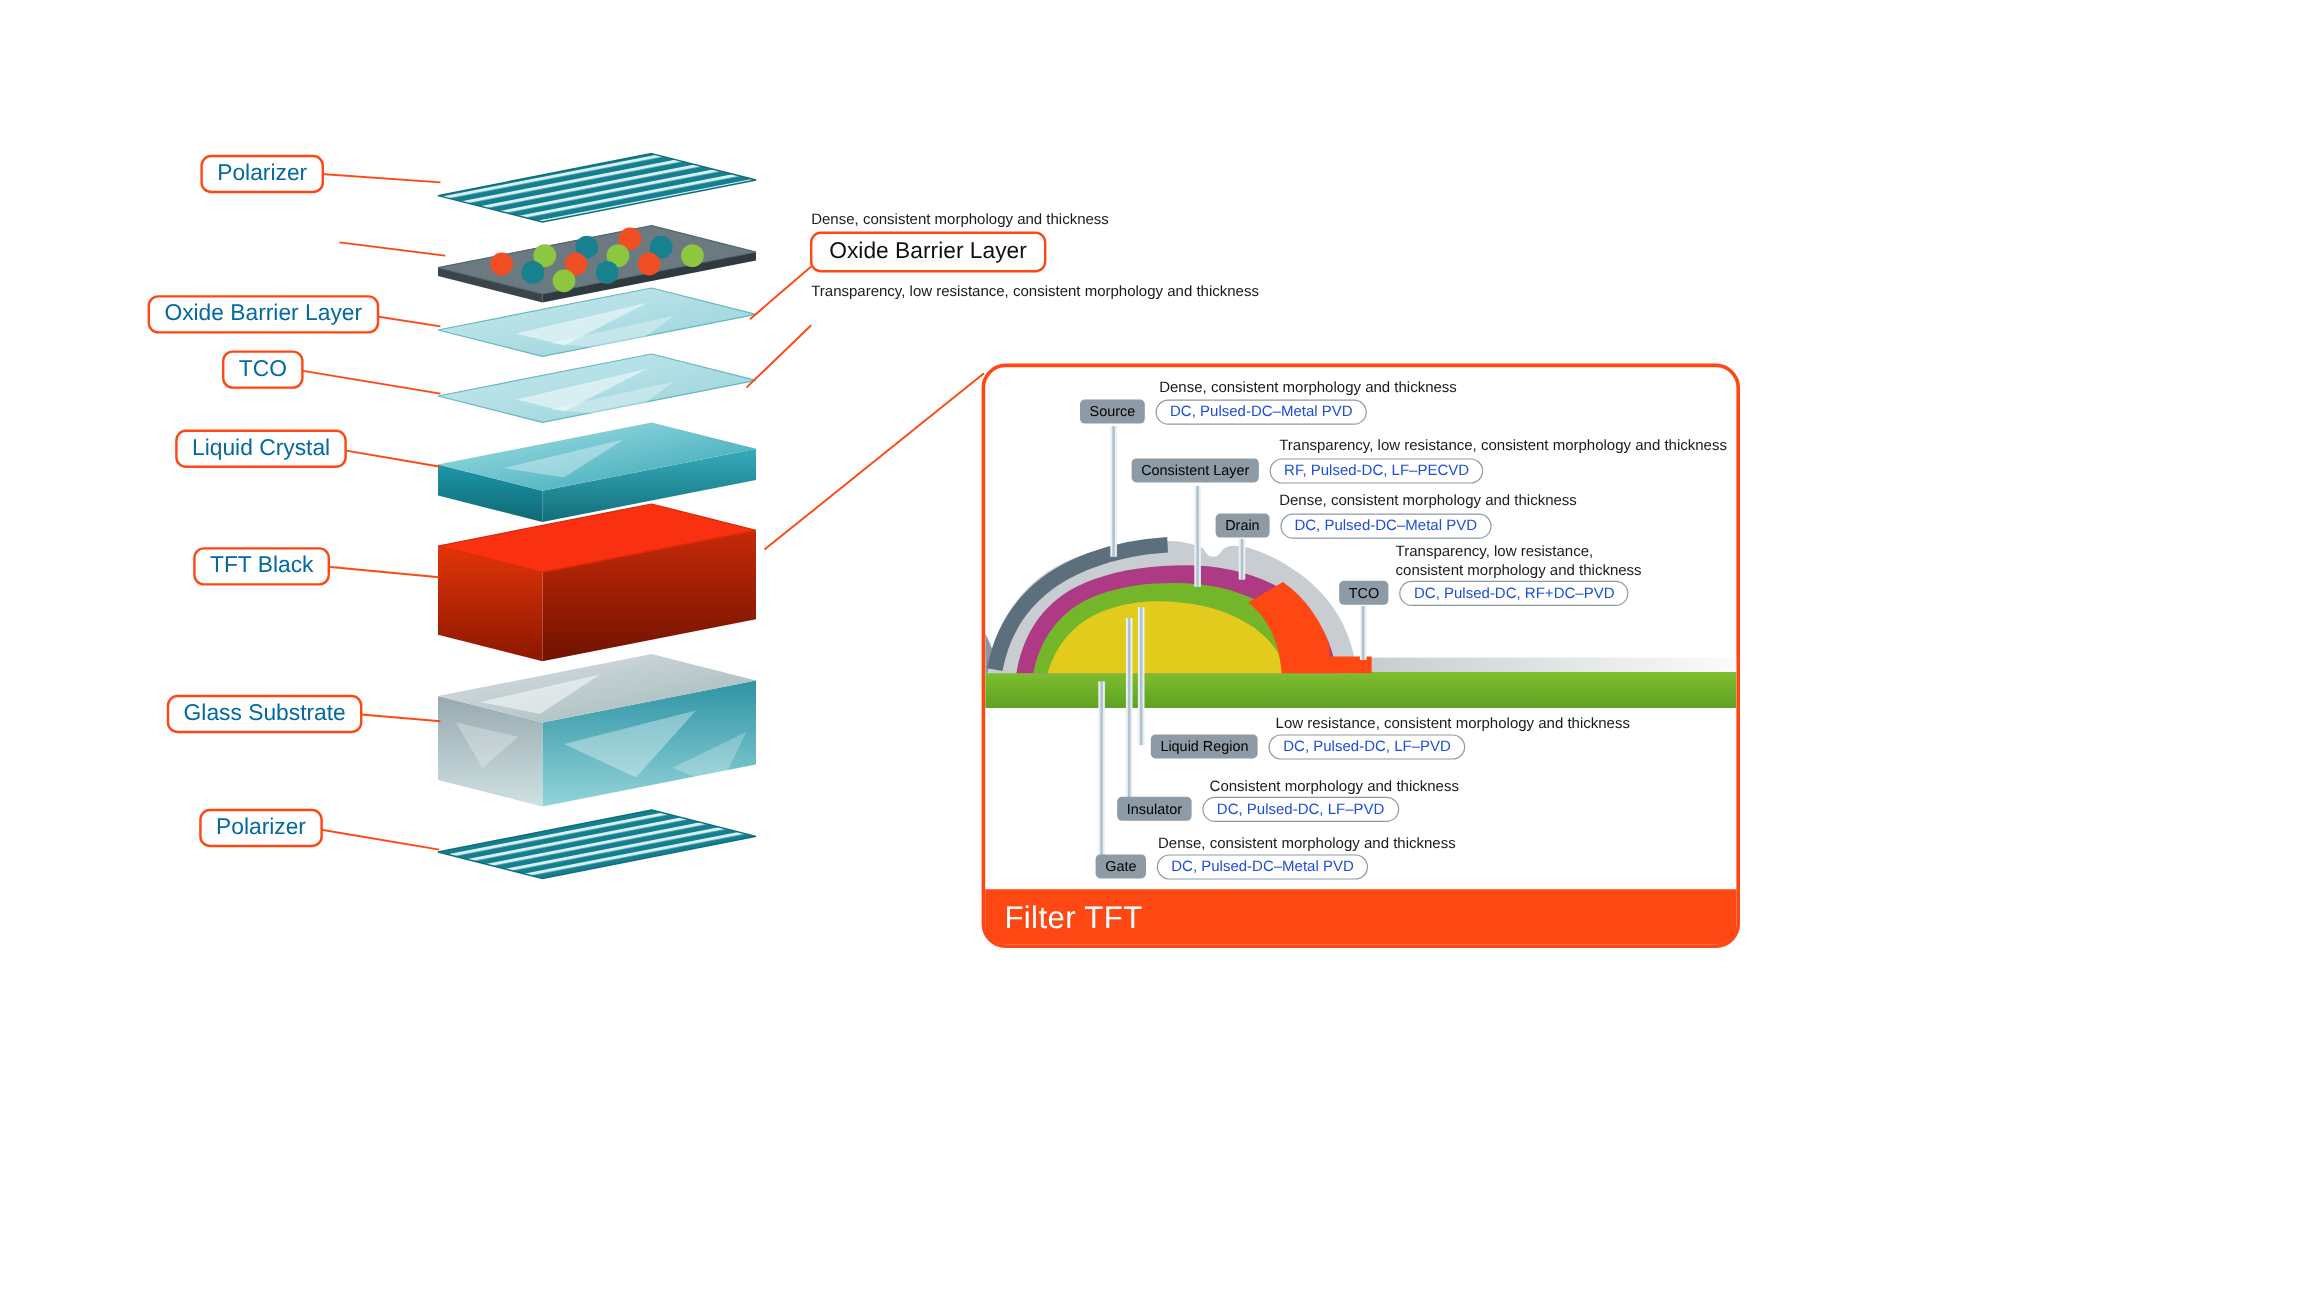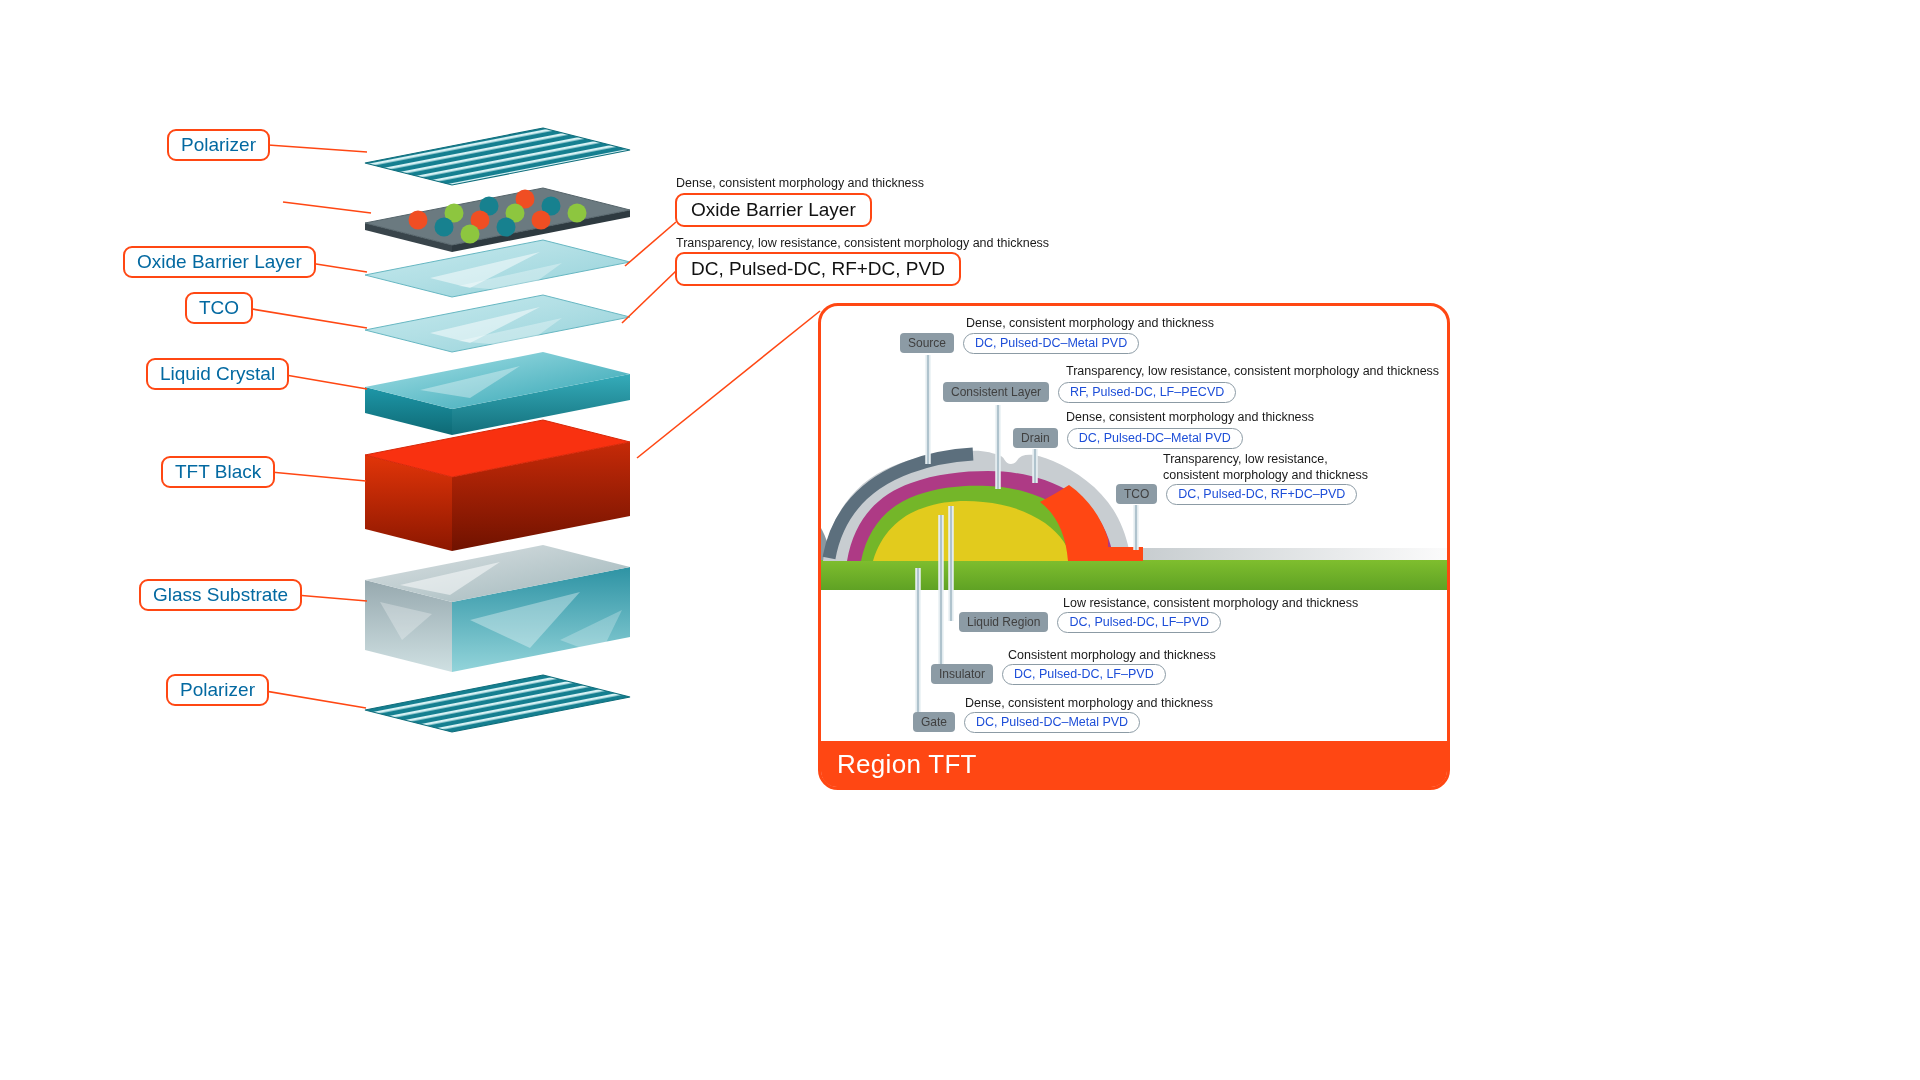--- a/index.html
+++ b/index.html
@@ -32,21 +32,21 @@
   .inset-title-bar{
     position:absolute;left:0;right:0;bottom:0;height:46px;z-index:3;
     background:#FF4713;border-radius:0 0 16px 16px;
     display:flex;align-items:center;padding-left:16px;
     color:#ffffff;font-size:26px;letter-spacing:.3px;
   }
   .co-note{position:absolute;z-index:2;font-size:12.5px;color:#1a1a1a;white-space:nowrap;line-height:1.25;}
   .co-note.wrap{white-space:normal;width:212px;}
   .co-row{position:absolute;z-index:2;display:flex;align-items:center;gap:9px;}
   .co-badge{
-    background:#8C9BA5;color:#404040;font-size:12px;line-height:1;
+    background:#8C9BA5;color:#000000;font-size:12px;line-height:1;
     padding:4px 8px;border-radius:4px;white-space:nowrap;
   }
   .co-pill{
     background:#ffffff;border:1.5px solid #8C9BA5;border-radius:11px;
     color:#1d4ed8;font-size:12.5px;line-height:1;padding:3px 11px;white-space:nowrap;
   }
 </style>
 </head>
 <body>
 
@@ -176,21 +176,20 @@
   <div class="stack-label" style="left:123px;top:246px">Oxide Barrier Layer</div>
   <div class="stack-label" style="left:185px;top:292px">TCO</div>
   <div class="stack-label" style="left:146px;top:358px">Liquid Crystal</div>
   <div class="stack-label" style="left:161px;top:456px">TFT Black</div>
   <div class="stack-label" style="left:139px;top:579px">Glass Substrate</div>
   <div class="stack-label" style="left:166px;top:674px">Polarizer</div>
 
   <div class="mid-note" style="left:676px;top:176px">Dense, consistent morphology and thickness</div>
   <div class="mid-box" style="left:675px;top:193px">Oxide Barrier Layer</div>
   <div class="mid-note" style="left:676px;top:236px">Transparency, low resistance, consistent morphology and thickness</div>
-  <div class="mid-box" style="left:675px;top:252px">DC, Pulsed-DC, RF+DC, PVD</div>
 
   <div class="inset">
 
     <svg class="inset-svg" width="626" height="481" viewBox="0 0 626 481">
       <defs>
         <linearGradient id="silverGrad" x1="0" y1="0" x2="1" y2="0">
             <stop offset="0" stop-color="#C4CACD"></stop>
             <stop offset="1" stop-color="#FBFBFB"></stop>
           </linearGradient>
         <linearGradient id="greenGrad" x1="0" y1="0" x2="0" y2="1">
@@ -271,17 +270,17 @@
       <span class="co-pill">DC, Pulsed-DC, LF–PVD</span>
     </div>
 
     <div class="co-note" style="left:144px;top:390px">Dense, consistent morphology and thickness</div>
     <div class="co-row" style="left:92px;top:406px">
       <span class="co-badge">Gate</span>
       <span class="co-pill">DC, Pulsed-DC–Metal PVD</span>
     </div>
 
     <div class="inset-title-bar">
-      <span>Region TFT</span>
+      <span>Filter TFT</span>
     </div>
   </div>
 
 </div>
 
 </body></html>

